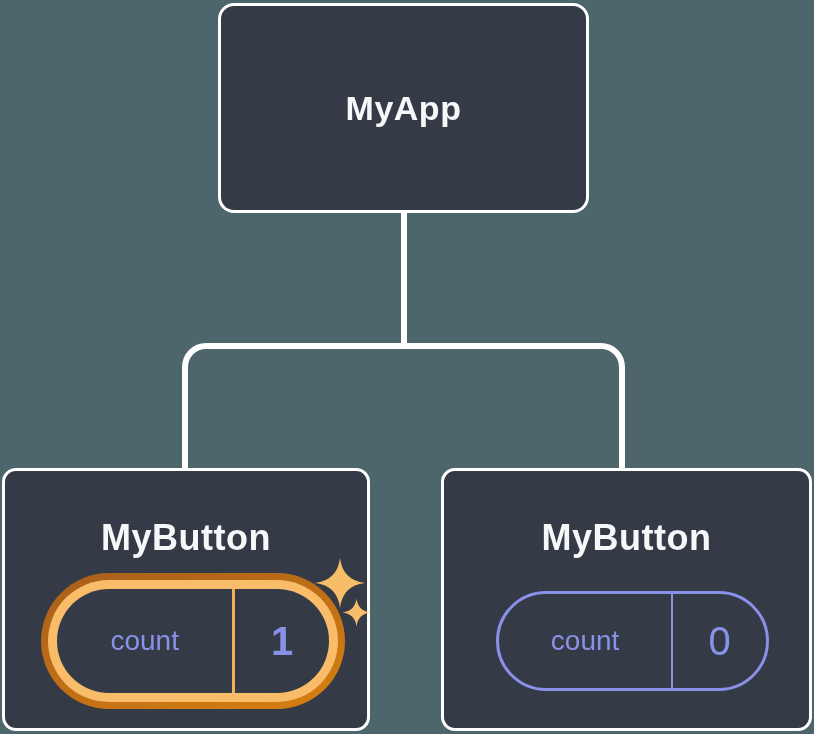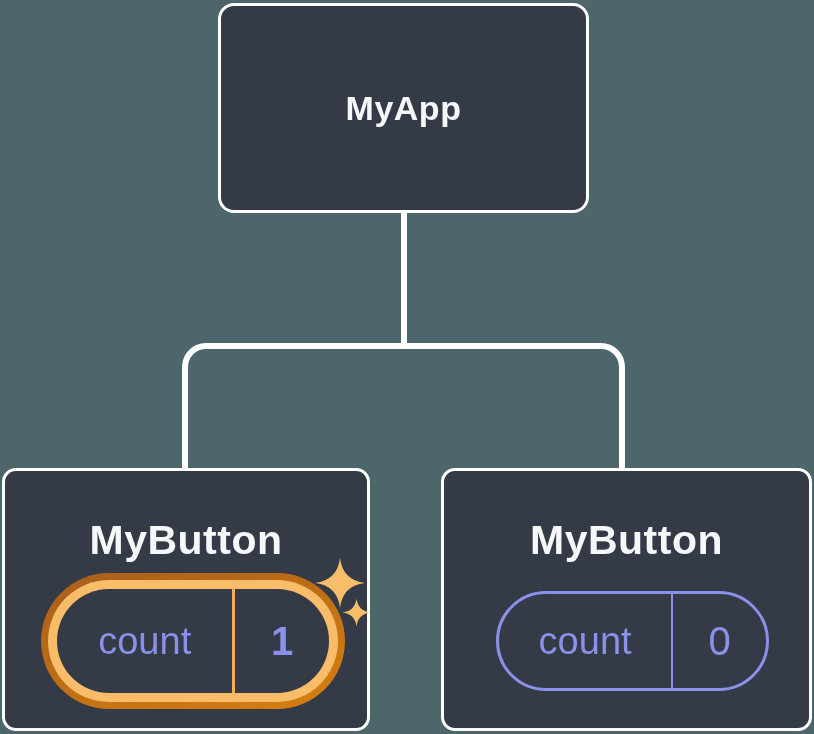--- a/index.html
+++ b/index.html
@@ -46,42 +46,42 @@
     border-radius:24px 24px 0 0;
   }
   .child-node{
     top:468px;width:371px;height:263px;border-radius:14px;
   }
   .child-left{left:2px;width:368px;}
   .child-right{left:441px;}
   .child-title{
     position:absolute;top:46px;left:0;width:100%;
     text-align:center;color:var(--text-primary);
-    font-size:41px;font-weight:700;letter-spacing:.5px;
+    font-size:36px;font-weight:700;letter-spacing:.5px;
   }
   
   .pill-glow{
     position:absolute;left:36px;top:102px;width:304px;height:136px;
     border-radius:999px;padding:7px;
     background:linear-gradient(160deg,var(--glow-outer-top) 0%,var(--glow-outer-bottom) 100%);
   }
   .pill-gold{
     width:100%;height:100%;border-radius:999px;padding:9px;
     background:var(--glow-inner);
   }
   .pill-core{
     width:100%;height:100%;border-radius:999px;
     background:var(--card);
     display:flex;align-items:stretch;overflow:hidden;
   }
   .pill-cell{
     display:flex;align-items:center;justify-content:center;
     color:var(--state-purple);
   }
-  .cell-key{flex:0 0 64.5%;font-size:38px;}
+  .cell-key{flex:0 0 64.5%;font-size:28px;}
   .cell-value{flex:1;font-size:40px;}
   .value-bold{font-weight:700;}
   .pill-divider{flex:0 0 3px;background:var(--divider-gold);}
   
   .pill-plain{
     position:absolute;left:52px;top:120px;width:273px;height:100px;
     border:3px solid var(--state-purple);border-radius:999px;
     display:flex;align-items:stretch;overflow:hidden;background:var(--card);
   }
   .pill-plain .pill-divider{flex:0 0 2px;background:var(--state-purple);}

